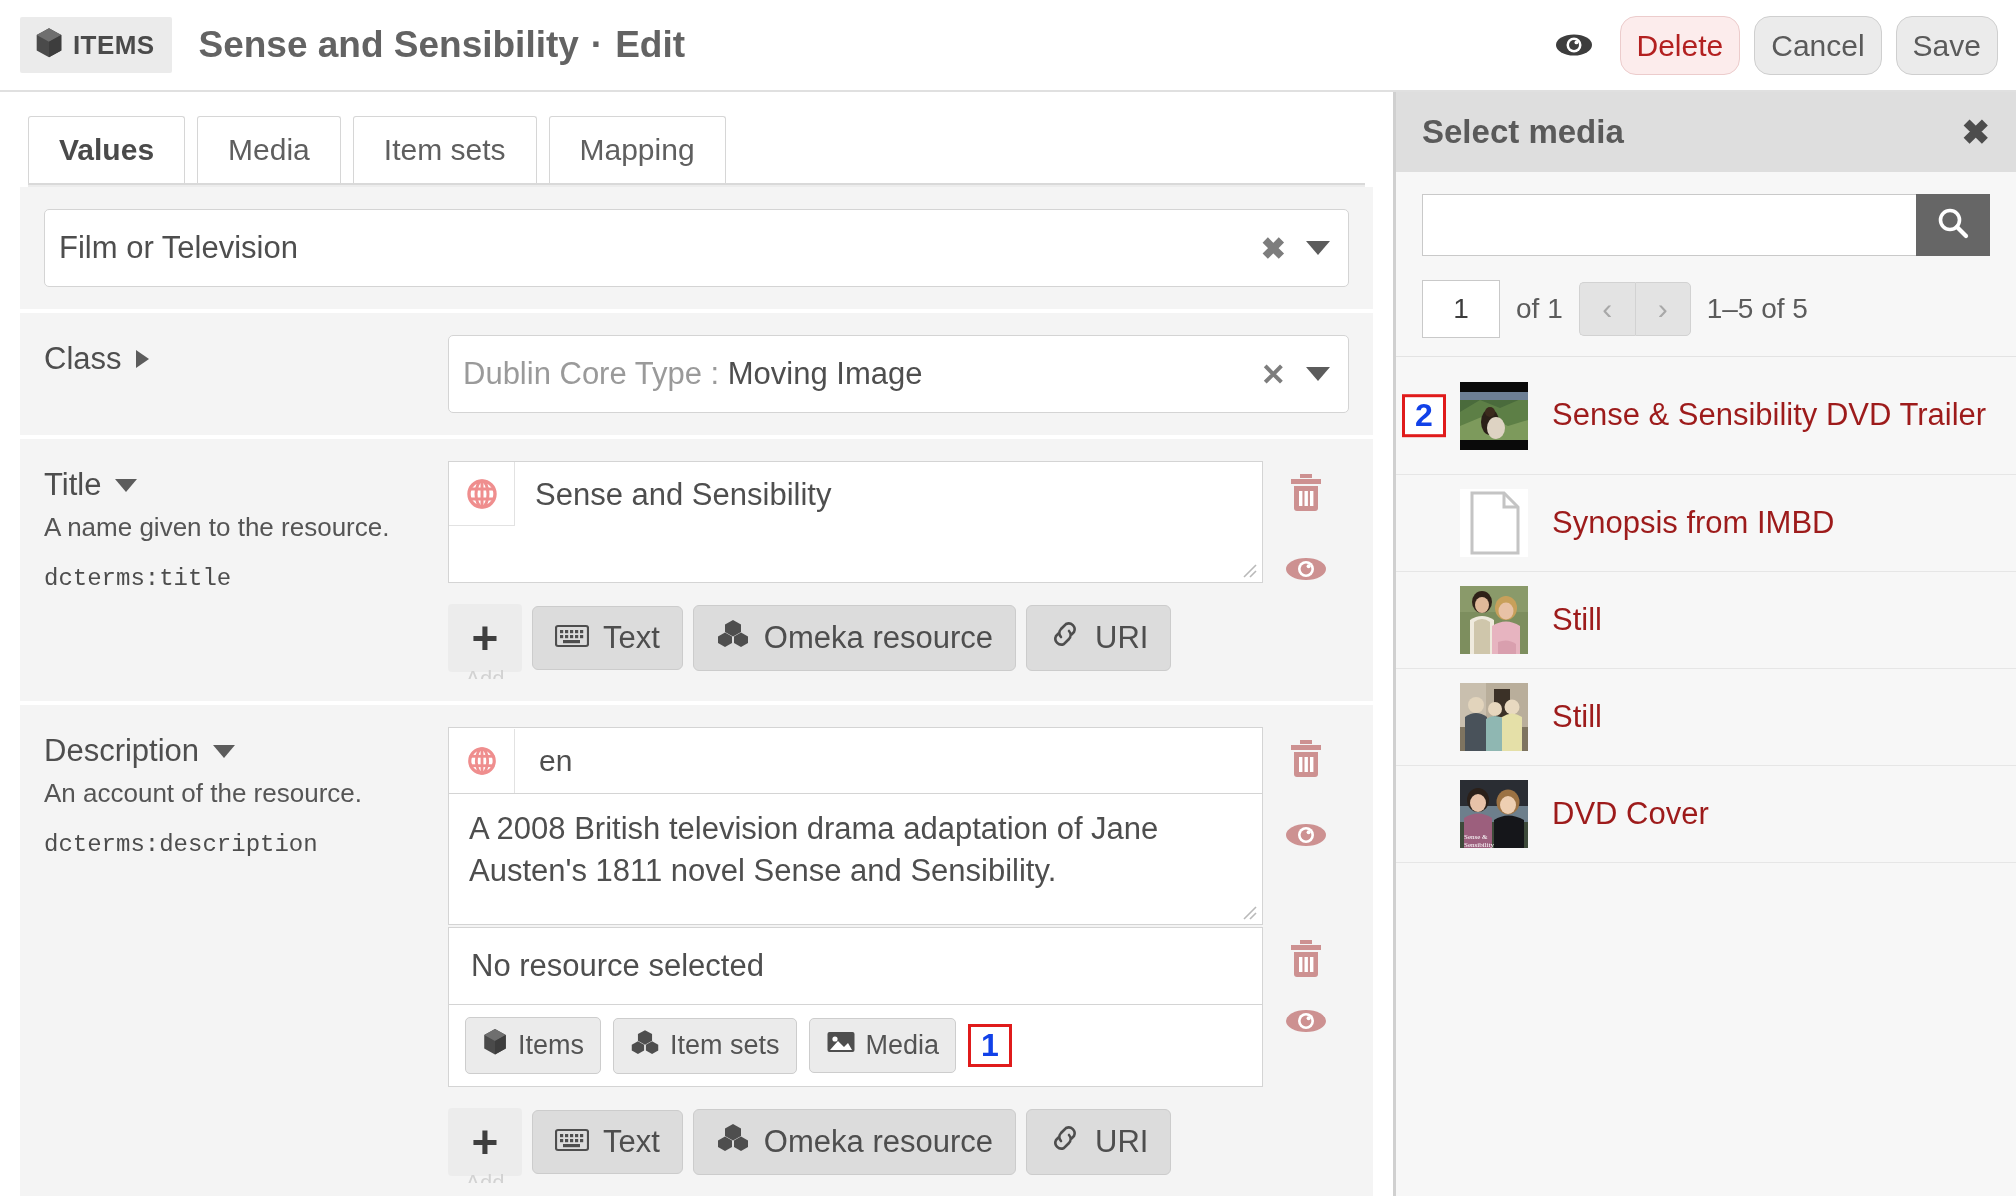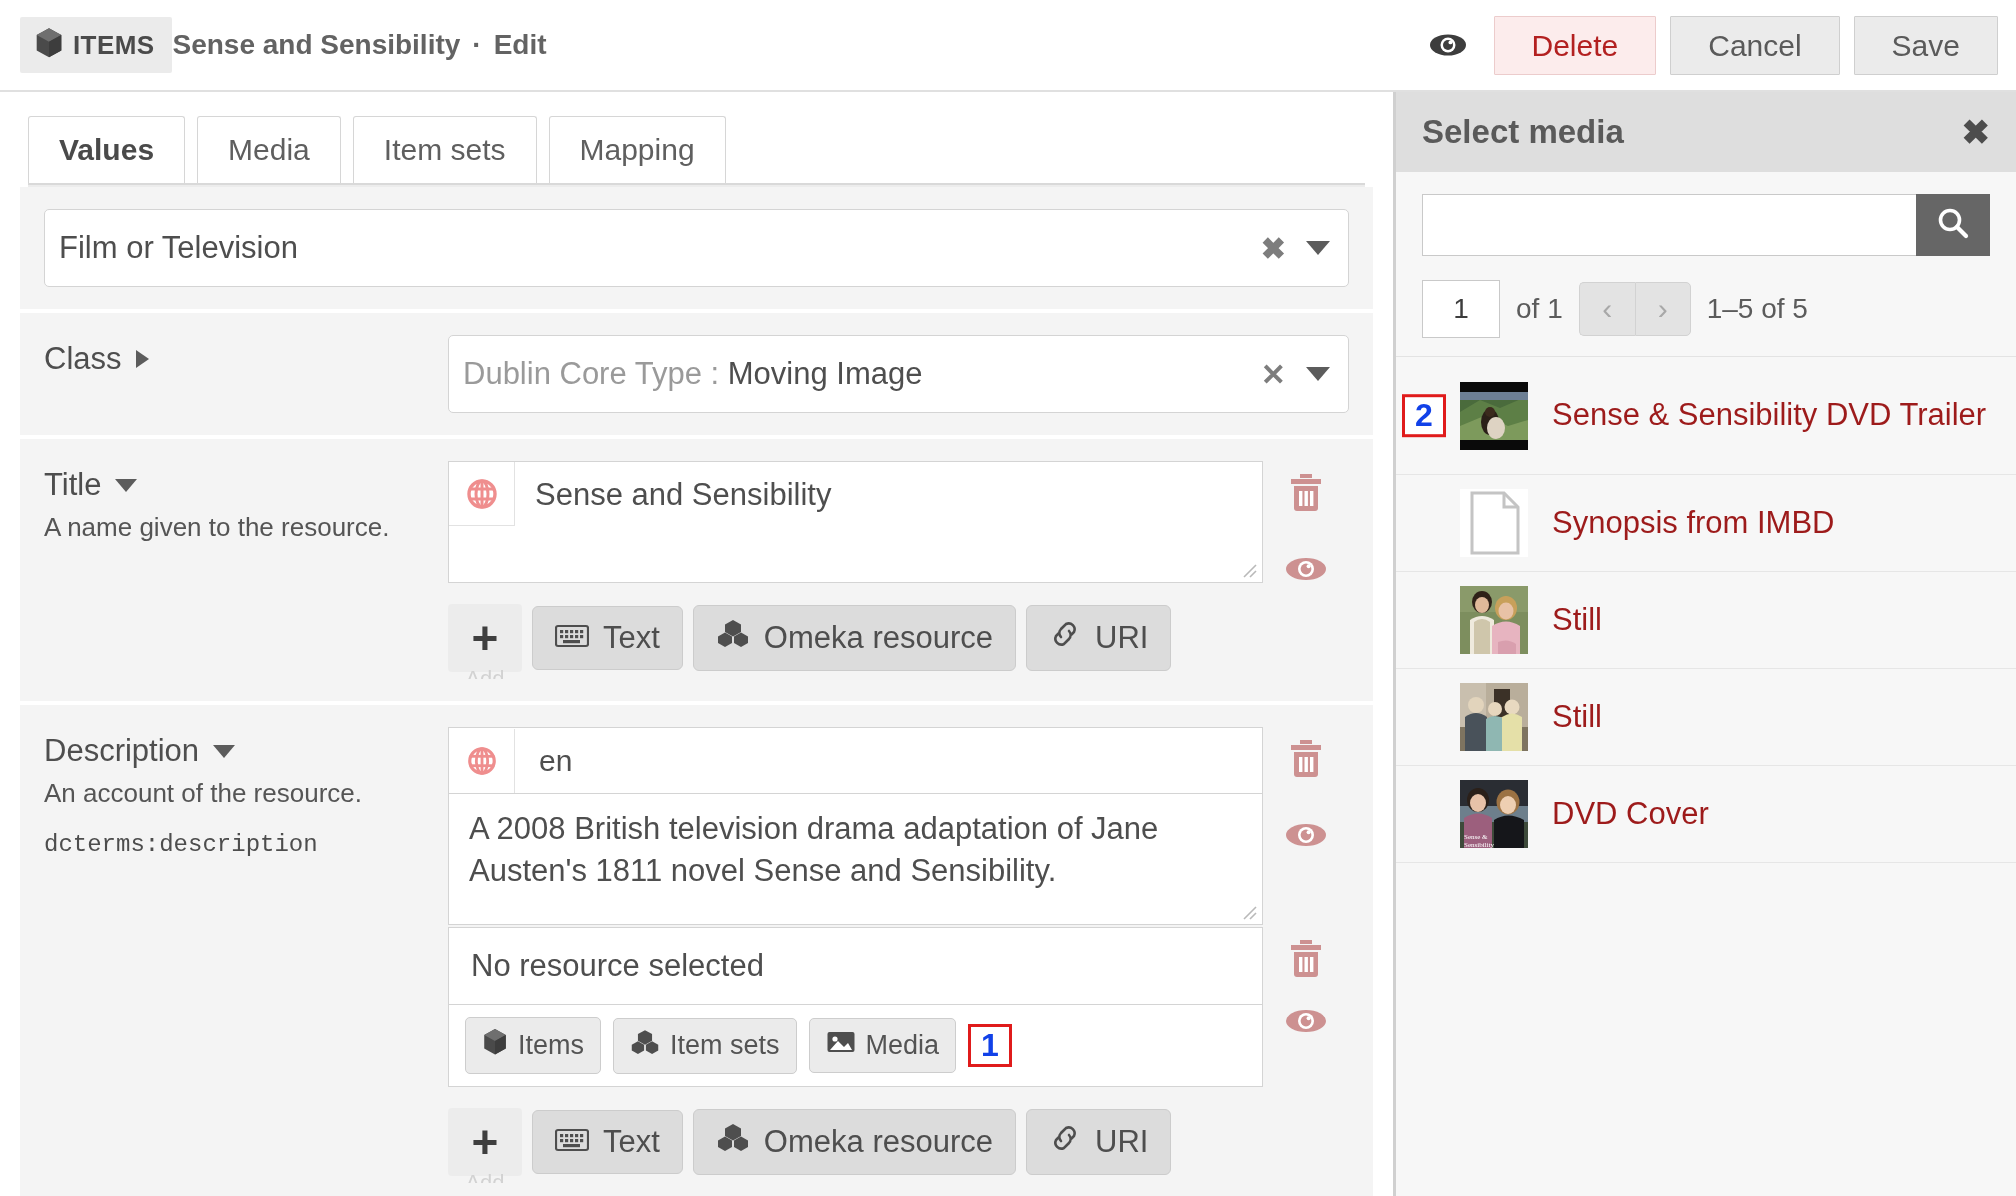--- a/index.html
+++ b/index.html
@@ -25,34 +25,35 @@
     background: #ebebeb;
     padding: 10px 18px 10px 14px;
     display: flex; align-items: center; gap: 9px;
     border-radius: 2px;
   }
   .items-chip .cube { display: block; }
   .items-chip .chip-label {
     font-size: 26px; font-weight: 600; letter-spacing: .4px; color: #4a4a4a;
   }
   .page-title {
-    font-size: 28px; font-weight: bold; color: #636363;
+    margin-left: 26px;
+    font-size: 37px; font-weight: bold; color: #636363;
     white-space: nowrap;
   }
   .page-title .sep { padding: 0 12px; font-weight: bold; }
   .header-actions {
     margin-left: auto; margin-right: 18px;
     display: flex; align-items: center; gap: 14px;
   }
   .eye-view { padding: 4px 12px; display: flex; align-items: center; }
   .btn {
     font-family: "Liberation Sans", sans-serif;
     font-size: 30px; color: #5a5a5a;
     background: #ebebeb; border: 1px solid #cfcfcf;
-    border-radius: 1px; padding: 12px 37px;
+    border-radius: 16px; padding: 12px 16px;
     cursor: pointer; line-height: 1.1;
   }
   .btn-delete { background: #fcecec; border-color: #eccccc; color: #b32020; }
 
   
   .left-col {
     position: absolute; top: 92px; left: 0; width: 1393px; bottom: 0;
     background: #ffffff; overflow: hidden;
   }
   .tabs {
@@ -338,20 +339,21 @@
         </div>
       </div>
 
       <div class="field-row">
         <div class="field-label">
           <div class="lbl-main">
             <span>Title</span>
             <span class="caret-down"></span>
           </div>
           <div class="lbl-desc">A name given to the resource.</div>
+          <div class="lbl-term">dcterms:title</div>
         </div>
 
         <div class="field-control">
           <div class="value-block">
             <div class="value-main">
               <div class="ta with-globe" style="min-height:122px;">
                 <div class="globe-cell">
                   <svg width="34" height="34" viewBox="0 0 34 34">
                     <circle cx="17" cy="17" r="13" fill="none" stroke="#ef8e8e" stroke-width="3.4"></circle>
                     <ellipse cx="17" cy="17" rx="6" ry="13" fill="none" stroke="#ef8e8e" stroke-width="3"></ellipse>

